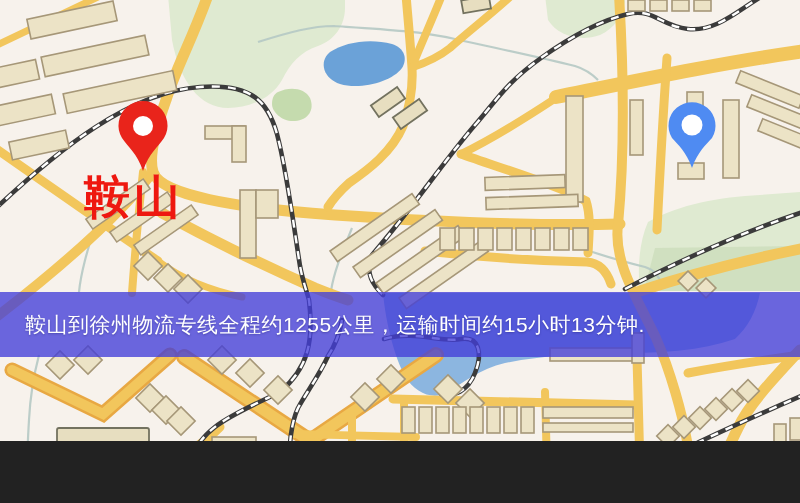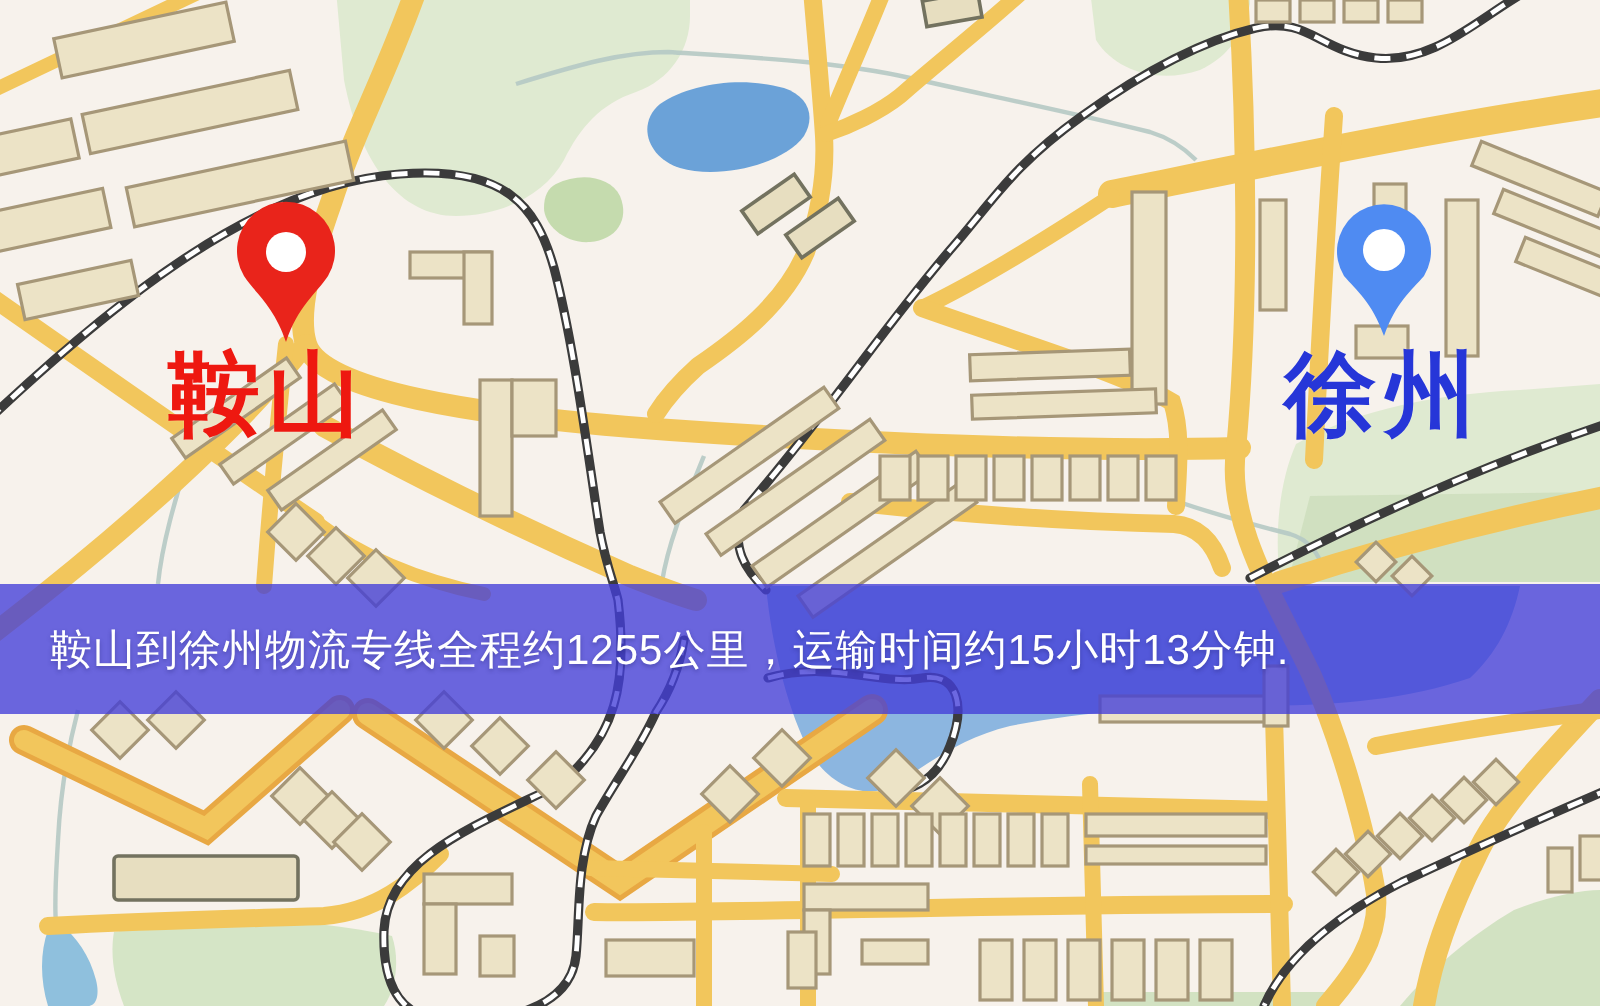--- a/index.html
+++ b/index.html
@@ -1,16 +1,16 @@
 <!DOCTYPE html>
 <html style="--background: #f7f2ec; --road: #f2c65c; --road_casing: #e8a843; --railway: #3b3b3b; --building: #ece3c6; --park: #dfead1; --water: #8cb6e0;"><head>
 <meta charset="utf-8">
 <style>
   html,body{margin:0;padding:0;background:#222;}
-  .screen{position:relative;width:800px;height:503px;overflow:hidden;
+  .screen{position:relative;width:800px;height:441px;overflow:hidden;
           font-family:"Liberation Sans","DejaVu Sans",sans-serif;background:#f7f2ec;}
   svg{display:block;}
   .bg{fill:var(--background,#f7f2ec);}
   .road{fill:none;stroke:var(--road,#f2c65c);stroke-linecap:round;}
   .roadc{fill:none;stroke:var(--road_casing,#e8a843);stroke-linecap:round;}
   .rwb{fill:none;stroke:var(--railway,#3b3b3b);stroke-width:4.6;stroke-linecap:round;}
   .rwd{fill:none;stroke:#ffffff;stroke-width:2.4;stroke-dasharray:8 8;}
   .bld{fill:var(--building,#ece3c6);stroke:#a69778;stroke-width:1.6;}
   .bldd{fill:#e7dec0;stroke:#73725f;stroke-width:1.8;}
   .streams path{fill:none;stroke:#b5c9c4;stroke-width:2.2;opacity:.9;}
@@ -203,19 +203,18 @@
     <path fill="#e9241b" d="M143,171 C137,153 128,147 122,138 A24.5,24.5 0 1 1 164,138 C158,147 149,153 143,171 Z"></path>
     <circle fill="#ffffff" cx="143" cy="126" r="10"></circle>
   </g>
   <g>
     <path fill="#4f8bf2" d="M692,168 C686,151 678,145 672,138 A23.5,23.5 0 1 1 712,138 C706,145 698,151 692,168 Z"></path>
     <circle fill="#ffffff" cx="692" cy="125" r="10.5"></circle>
   </g>
 </svg>
 
 <div class="city-label" style="left:84px;top:174px;color:#ee1810;">鞍山</div>
-<div class="city-label" style="left:642px;top:174px;color:#2636d8;">徐州</div>
 
 <div class="banner" style="background: rgba(67, 62, 216, 0.78);">
   <span>鞍山到徐州物流专线全程约1255公里，运输时间约15小时13分钟.</span>
 </div>
 
 </div>
 
 </body></html>

